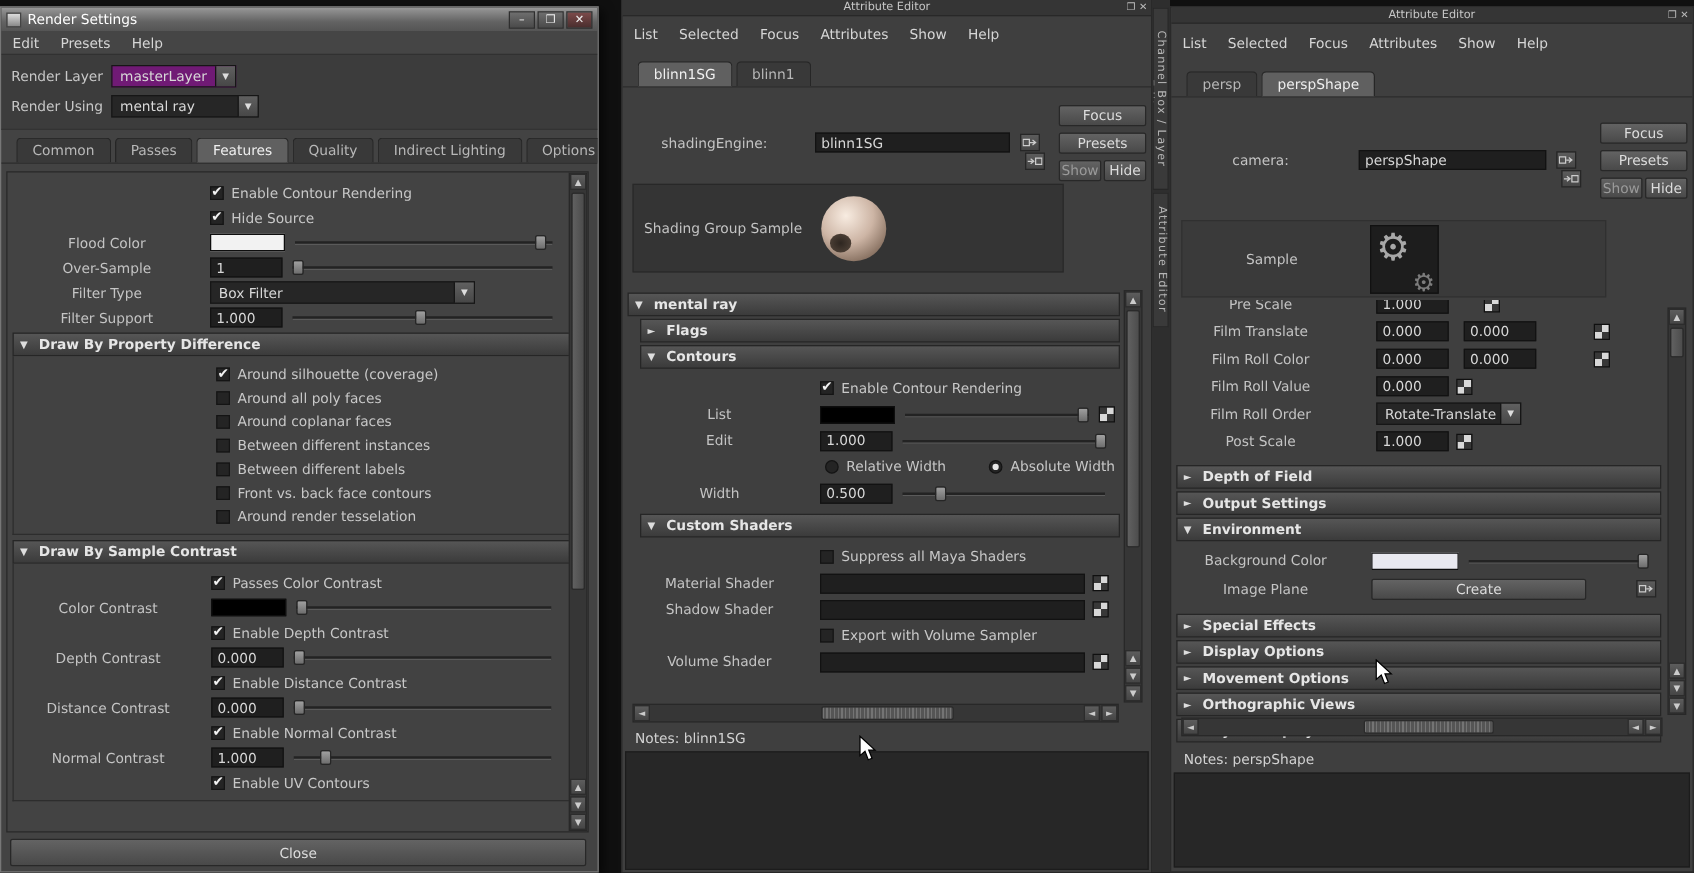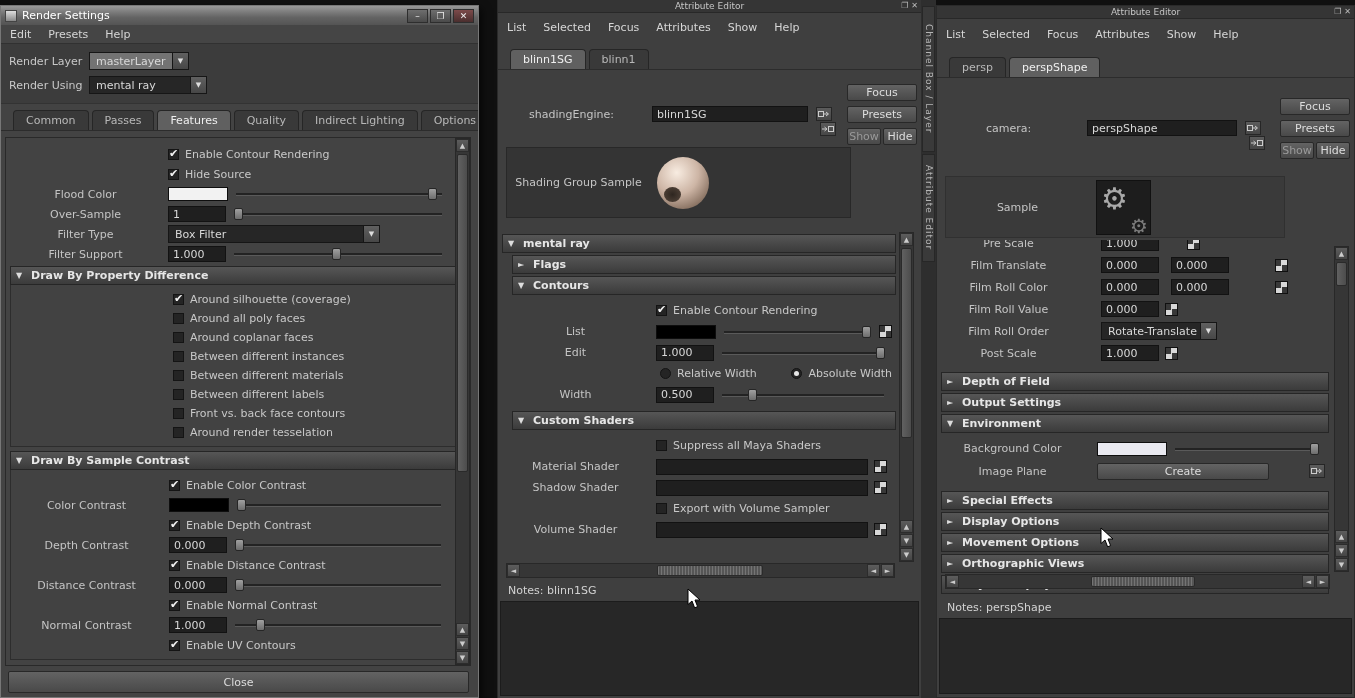--- a/index.html
+++ b/index.html
@@ -103,21 +103,21 @@
     </span>
   </div>
   <div class="menubar" id="rs-menubar">
     <span class="menu-item">Edit</span>
     <span class="menu-item">Presets</span>
     <span class="menu-item">Help</span>
   </div>
   <div class="rs-toprows">
     <div class="row">
       <span class="plain-label">Render Layer</span>
-      <span class="dd" style="width:100px;background:#737373">
+      <span class="dd" style="width:100px;background:#701a75">
         <span class="val">masterLayer</span>
         <span class="dda">▼</span>
       </span>
     </div>
     <div class="row">
       <span class="plain-label">Render Using</span>
       <span class="dd" style="width:118px">
         <span class="val">mental ray</span>
         <span class="dda">▼</span>
       </span>
@@ -190,45 +190,41 @@
       <div class="prop-row">
           <span class="cb"></span>
           <span class="cbtext">Around coplanar faces</span>
         </div>
       <div class="prop-row">
           <span class="cb"></span>
           <span class="cbtext">Between different instances</span>
         </div>
       <div class="prop-row">
           <span class="cb"></span>
-          <span class="cbtext">Between different materials</span>
-        </div>
-      <div class="prop-row">
-          <span class="cb"></span>
           <span class="cbtext">Between different labels</span>
         </div>
       <div class="prop-row">
           <span class="cb"></span>
           <span class="cbtext">Front vs. back face contours</span>
         </div>
       <div class="prop-row">
           <span class="cb"></span>
           <span class="cbtext">Around render tesselation</span>
         </div>
     </div>
 
     <div class="sect" style="margin:4px 4px 0 4px">
       <span class="arrow">▼</span>
       <span>Draw By Sample Contrast</span>
     </div>
     <div class="frame" style="margin:0 4px;padding-right:16px">
       <div class="row">
         <span class="rlabel w158"></span>
         <span class="cb on"></span>
-        <span class="cbtext">Enable Color Contrast</span>
+        <span class="cbtext">Passes Color Contrast</span>
       </div>
       <div class="row">
         <span class="rlabel w158">Color Contrast</span>
         <span class="swatch sw-black" style="width:60px"></span>
         <span class="slider">
             <span class="handle" style="left:0%"></span>
           </span>
       </div>
       <div class="row">
         <span class="rlabel w158"></span>

